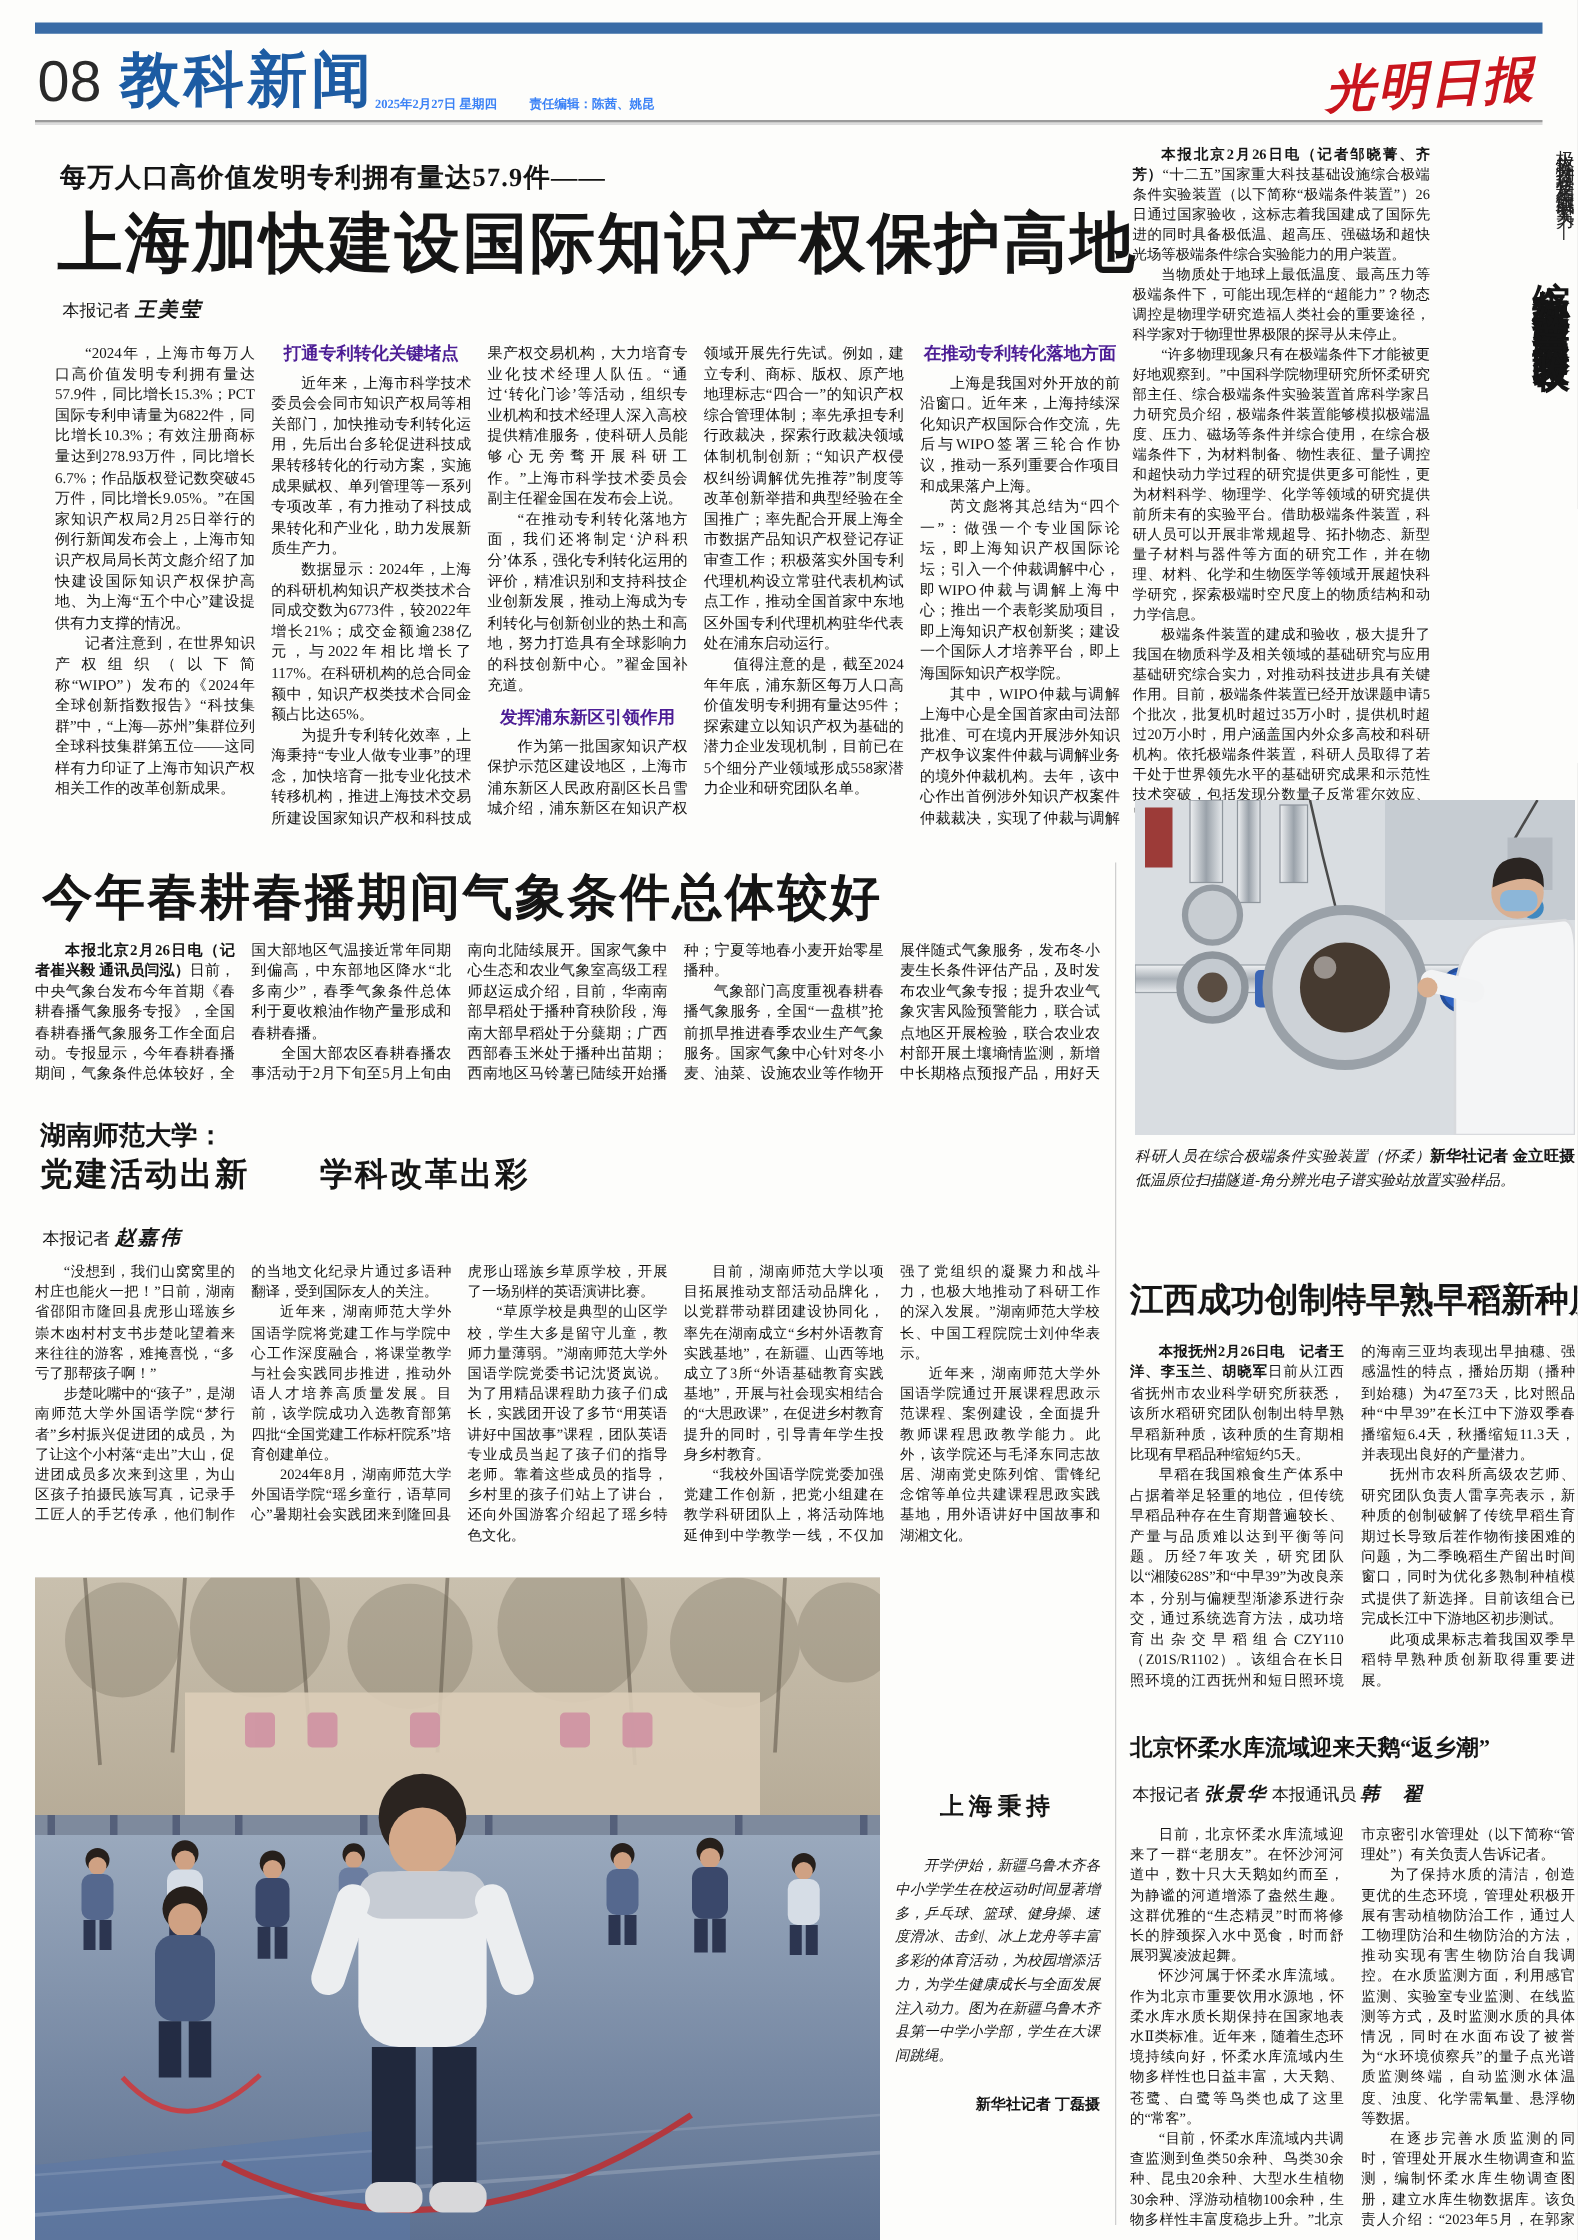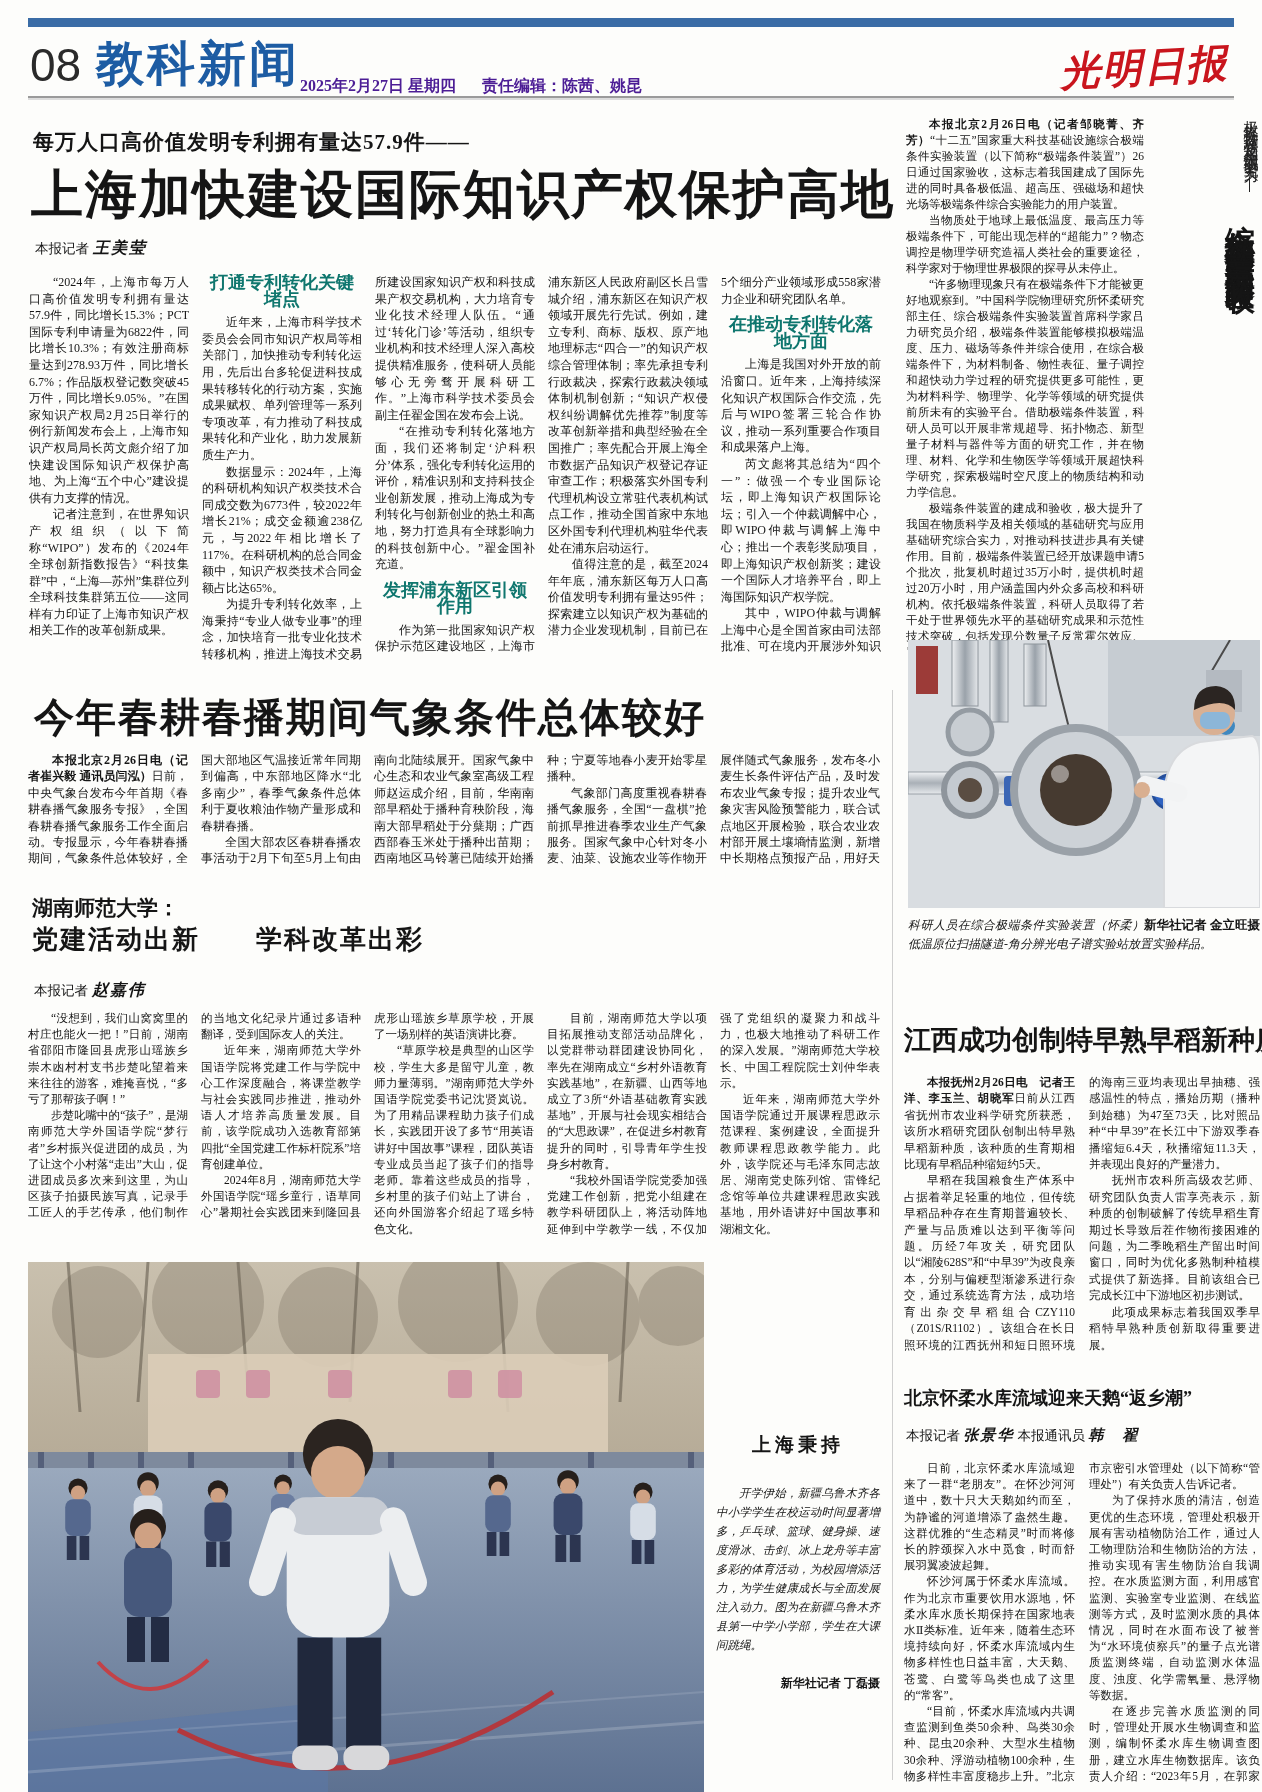--- a/index.html
+++ b/index.html
@@ -5,38 +5,38 @@
   html,body{margin:0;padding:0;background:#e8e8e6;}
   .page{position:relative;width:1262px;height:1792px;margin:0 auto;background:#fdfdfb;overflow:hidden;
         font-family:"Liberation Serif","DejaVu Serif",serif;color:#151515;}
   [data-interactable]{cursor:default;}
 
   
   .topbar{position:absolute;left:28px;top:18px;width:1206px;height:9px;background:#3a6ca6;}
   .pagenum{position:absolute;left:30px;top:38px;font-family:"Liberation Sans",sans-serif;font-size:46px;color:#2a2a2a;}
   .section-title{position:absolute;left:96px;top:32px;font-family:"Liberation Sans",sans-serif;
                  font-weight:bold;font-size:48px;color:#1d5ca3;letter-spacing:3px;}
-  .dateline{position:absolute;left:300px;top:76px;font-size:16px;font-weight:bold;color:#4c1d95;}
+  .dateline{position:absolute;left:300px;top:76px;font-size:10px;font-weight:bold;color:#3b82f6;}
   .dateline span{margin-right:26px;}
   .masthead{position:absolute;right:34px;top:40px;font-size:40px;font-weight:bold;font-style:italic;
             color:#c9151d;transform:rotate(-3deg);letter-spacing:2px;}
   .header-rule{position:absolute;left:28px;top:96px;width:1206px;height:0;
                border-top:2px solid #9a9a9a;box-shadow:0 2px 0 #dcdcdc;}
 
   
   .bp{margin:0;text-indent:2em;}
   .bh{font-family:"Liberation Sans",sans-serif;font-weight:bold;text-align:center;
-      font-size:18px;margin:9px 0 7px;text-indent:0;break-inside:avoid;color:#0f766e;}
+      font-size:14px;margin:9px 0 7px;text-indent:0;break-inside:avoid;color:#4c1d95;}
   strong{font-weight:bold;}
   .body-cols{text-align:justify;overflow:hidden;}
   .byline-label{font-size:13.5px;}
   .byline-name{font-style:italic;font-weight:bold;font-size:16px;letter-spacing:2px;}
 
   
-  .art-shanghai{position:absolute;left:29px;top:116px;width:852px;height:548px;}
+  .art-shanghai{position:absolute;left:44px;top:116px;width:852px;height:548px;}
   .sh-kicker{position:absolute;left:4px;top:12px;font-size:21px;font-weight:bold;letter-spacing:1px;}
   .sh-headline{position:absolute;left:2px;top:44px;width:100%;font-size:52px;font-weight:900;
                letter-spacing:2px;white-space:nowrap;}
   .sh-byline{position:absolute;left:6px;top:122px;}
   .sh-body{position:absolute;left:0;top:158px;width:852px;height:390px;
            column-count:5;column-gap:13px;font-size:12px;line-height:16.6px;}
 
   
   .art-extreme{position:absolute;left:898px;top:100px;width:364px;height:556px;}
   .ext-text{position:absolute;left:8px;top:16px;width:238px;height:534px;

